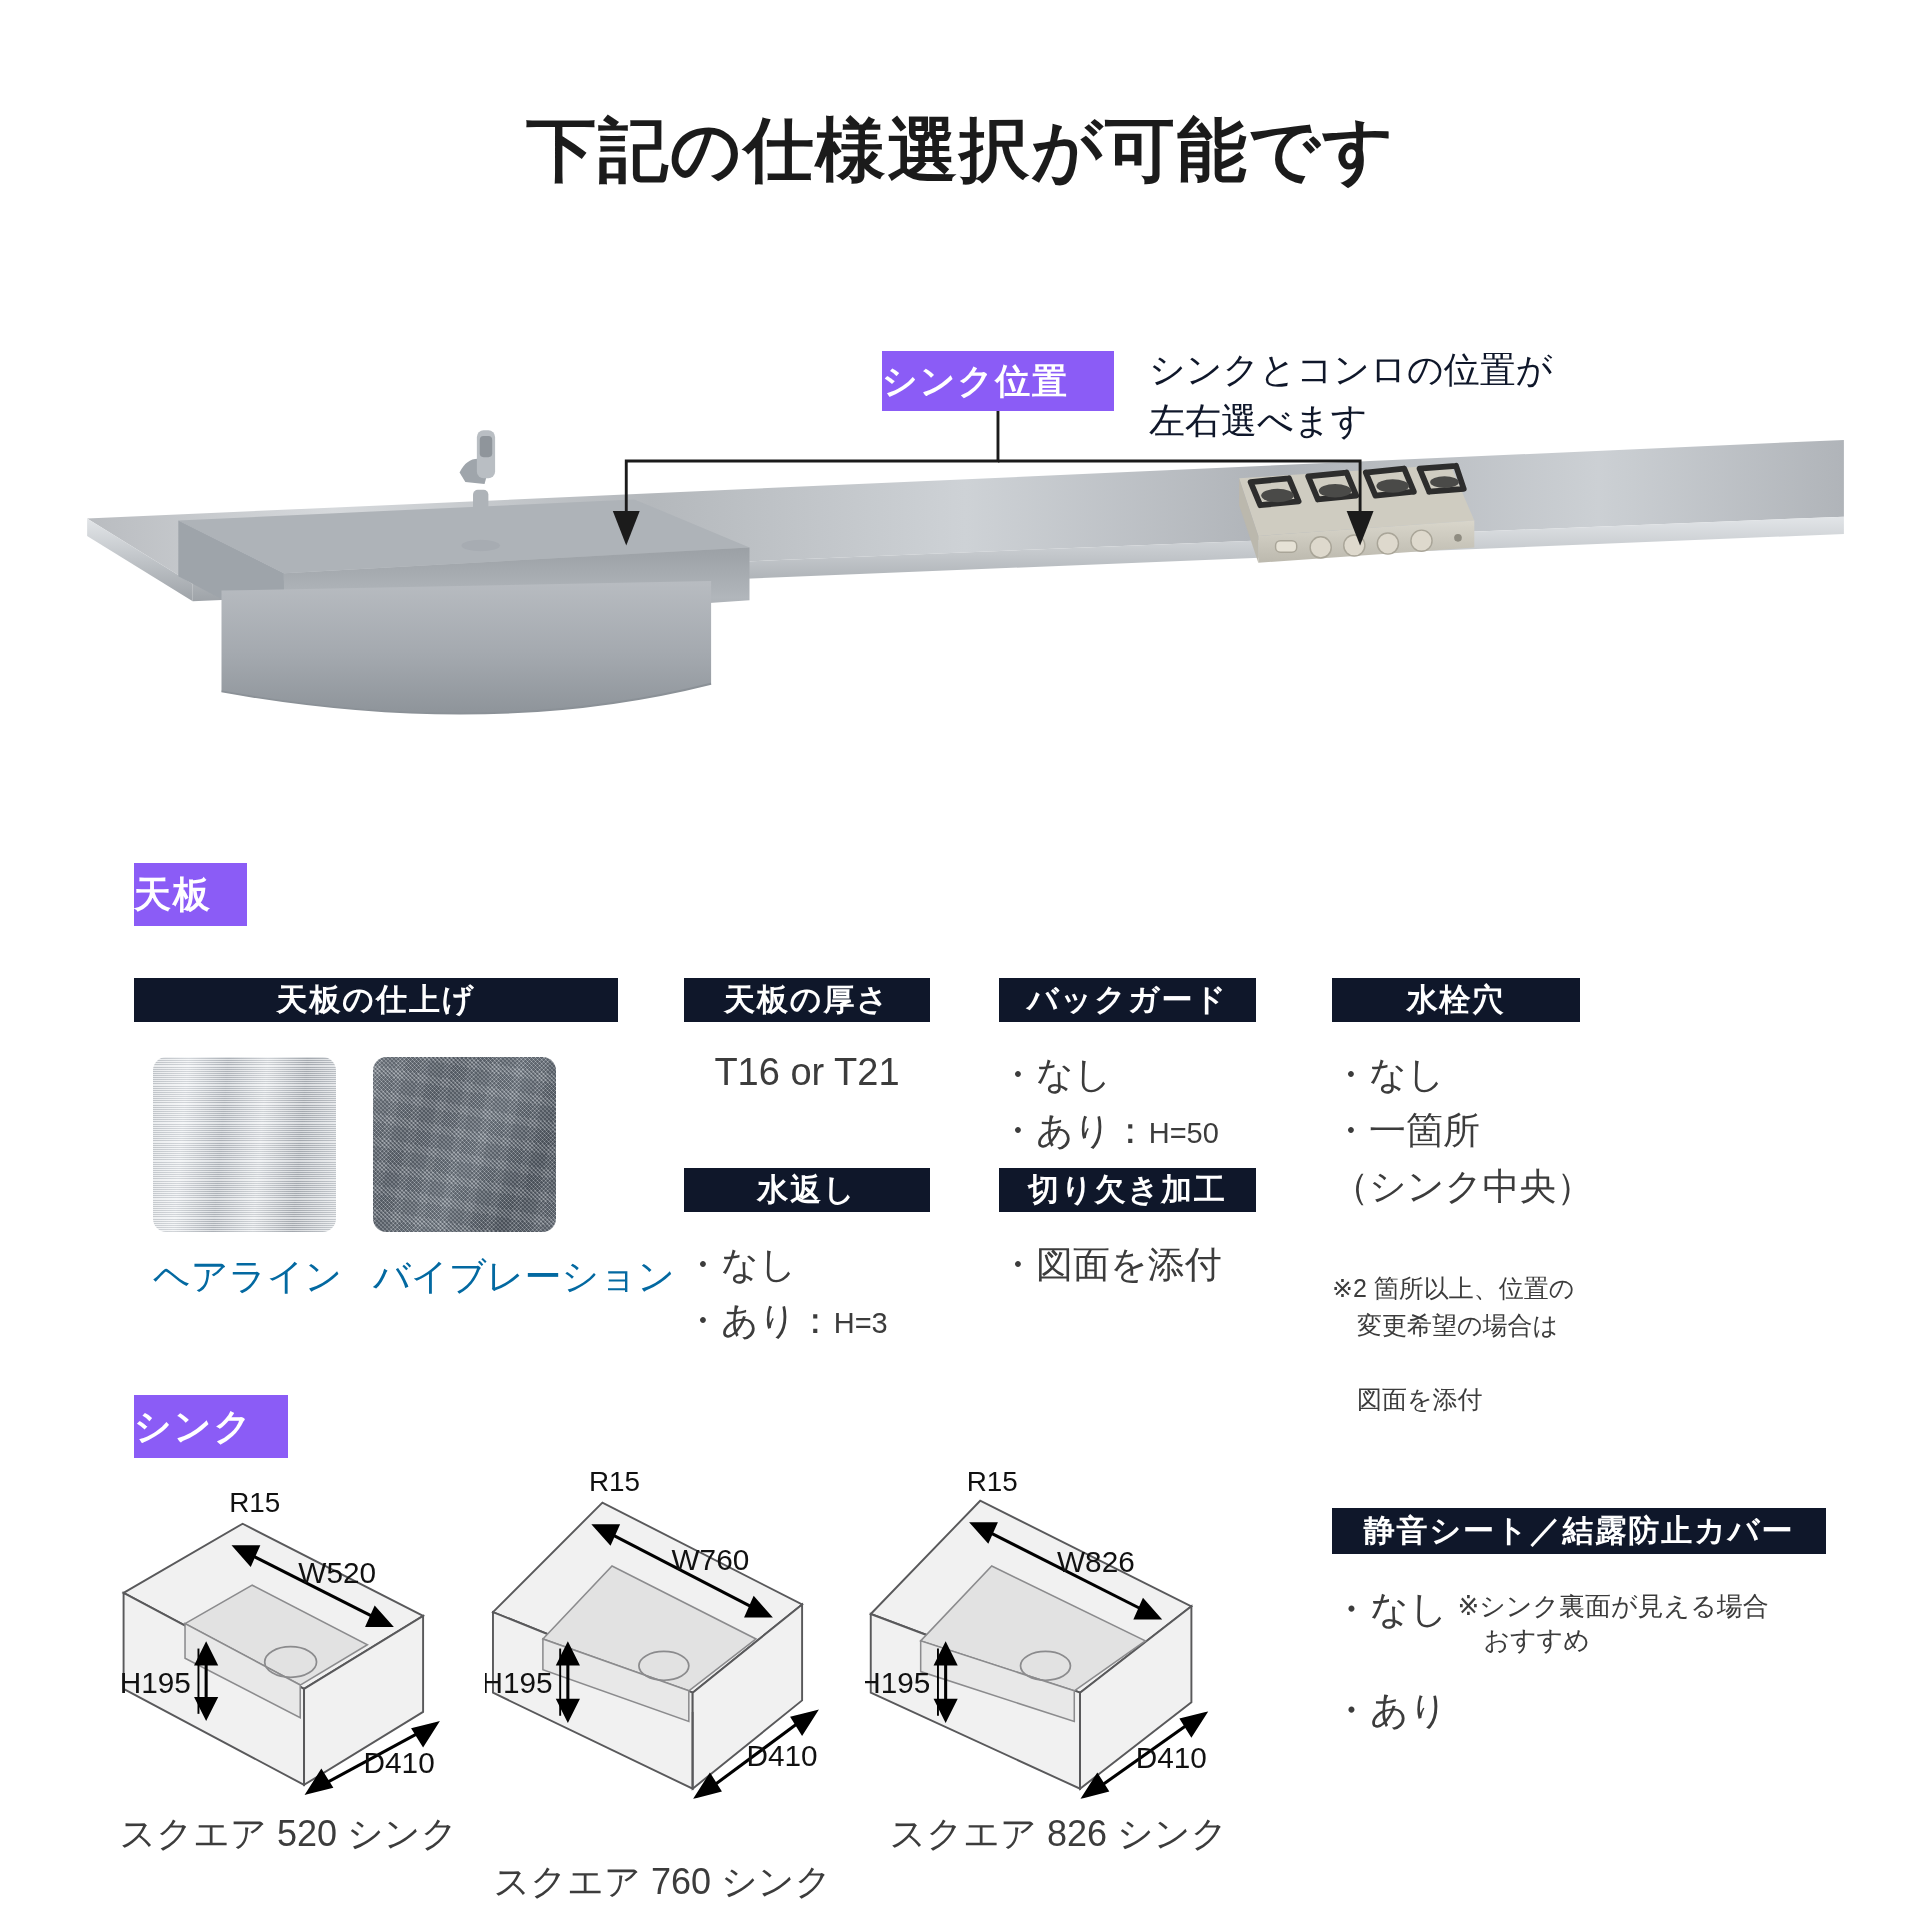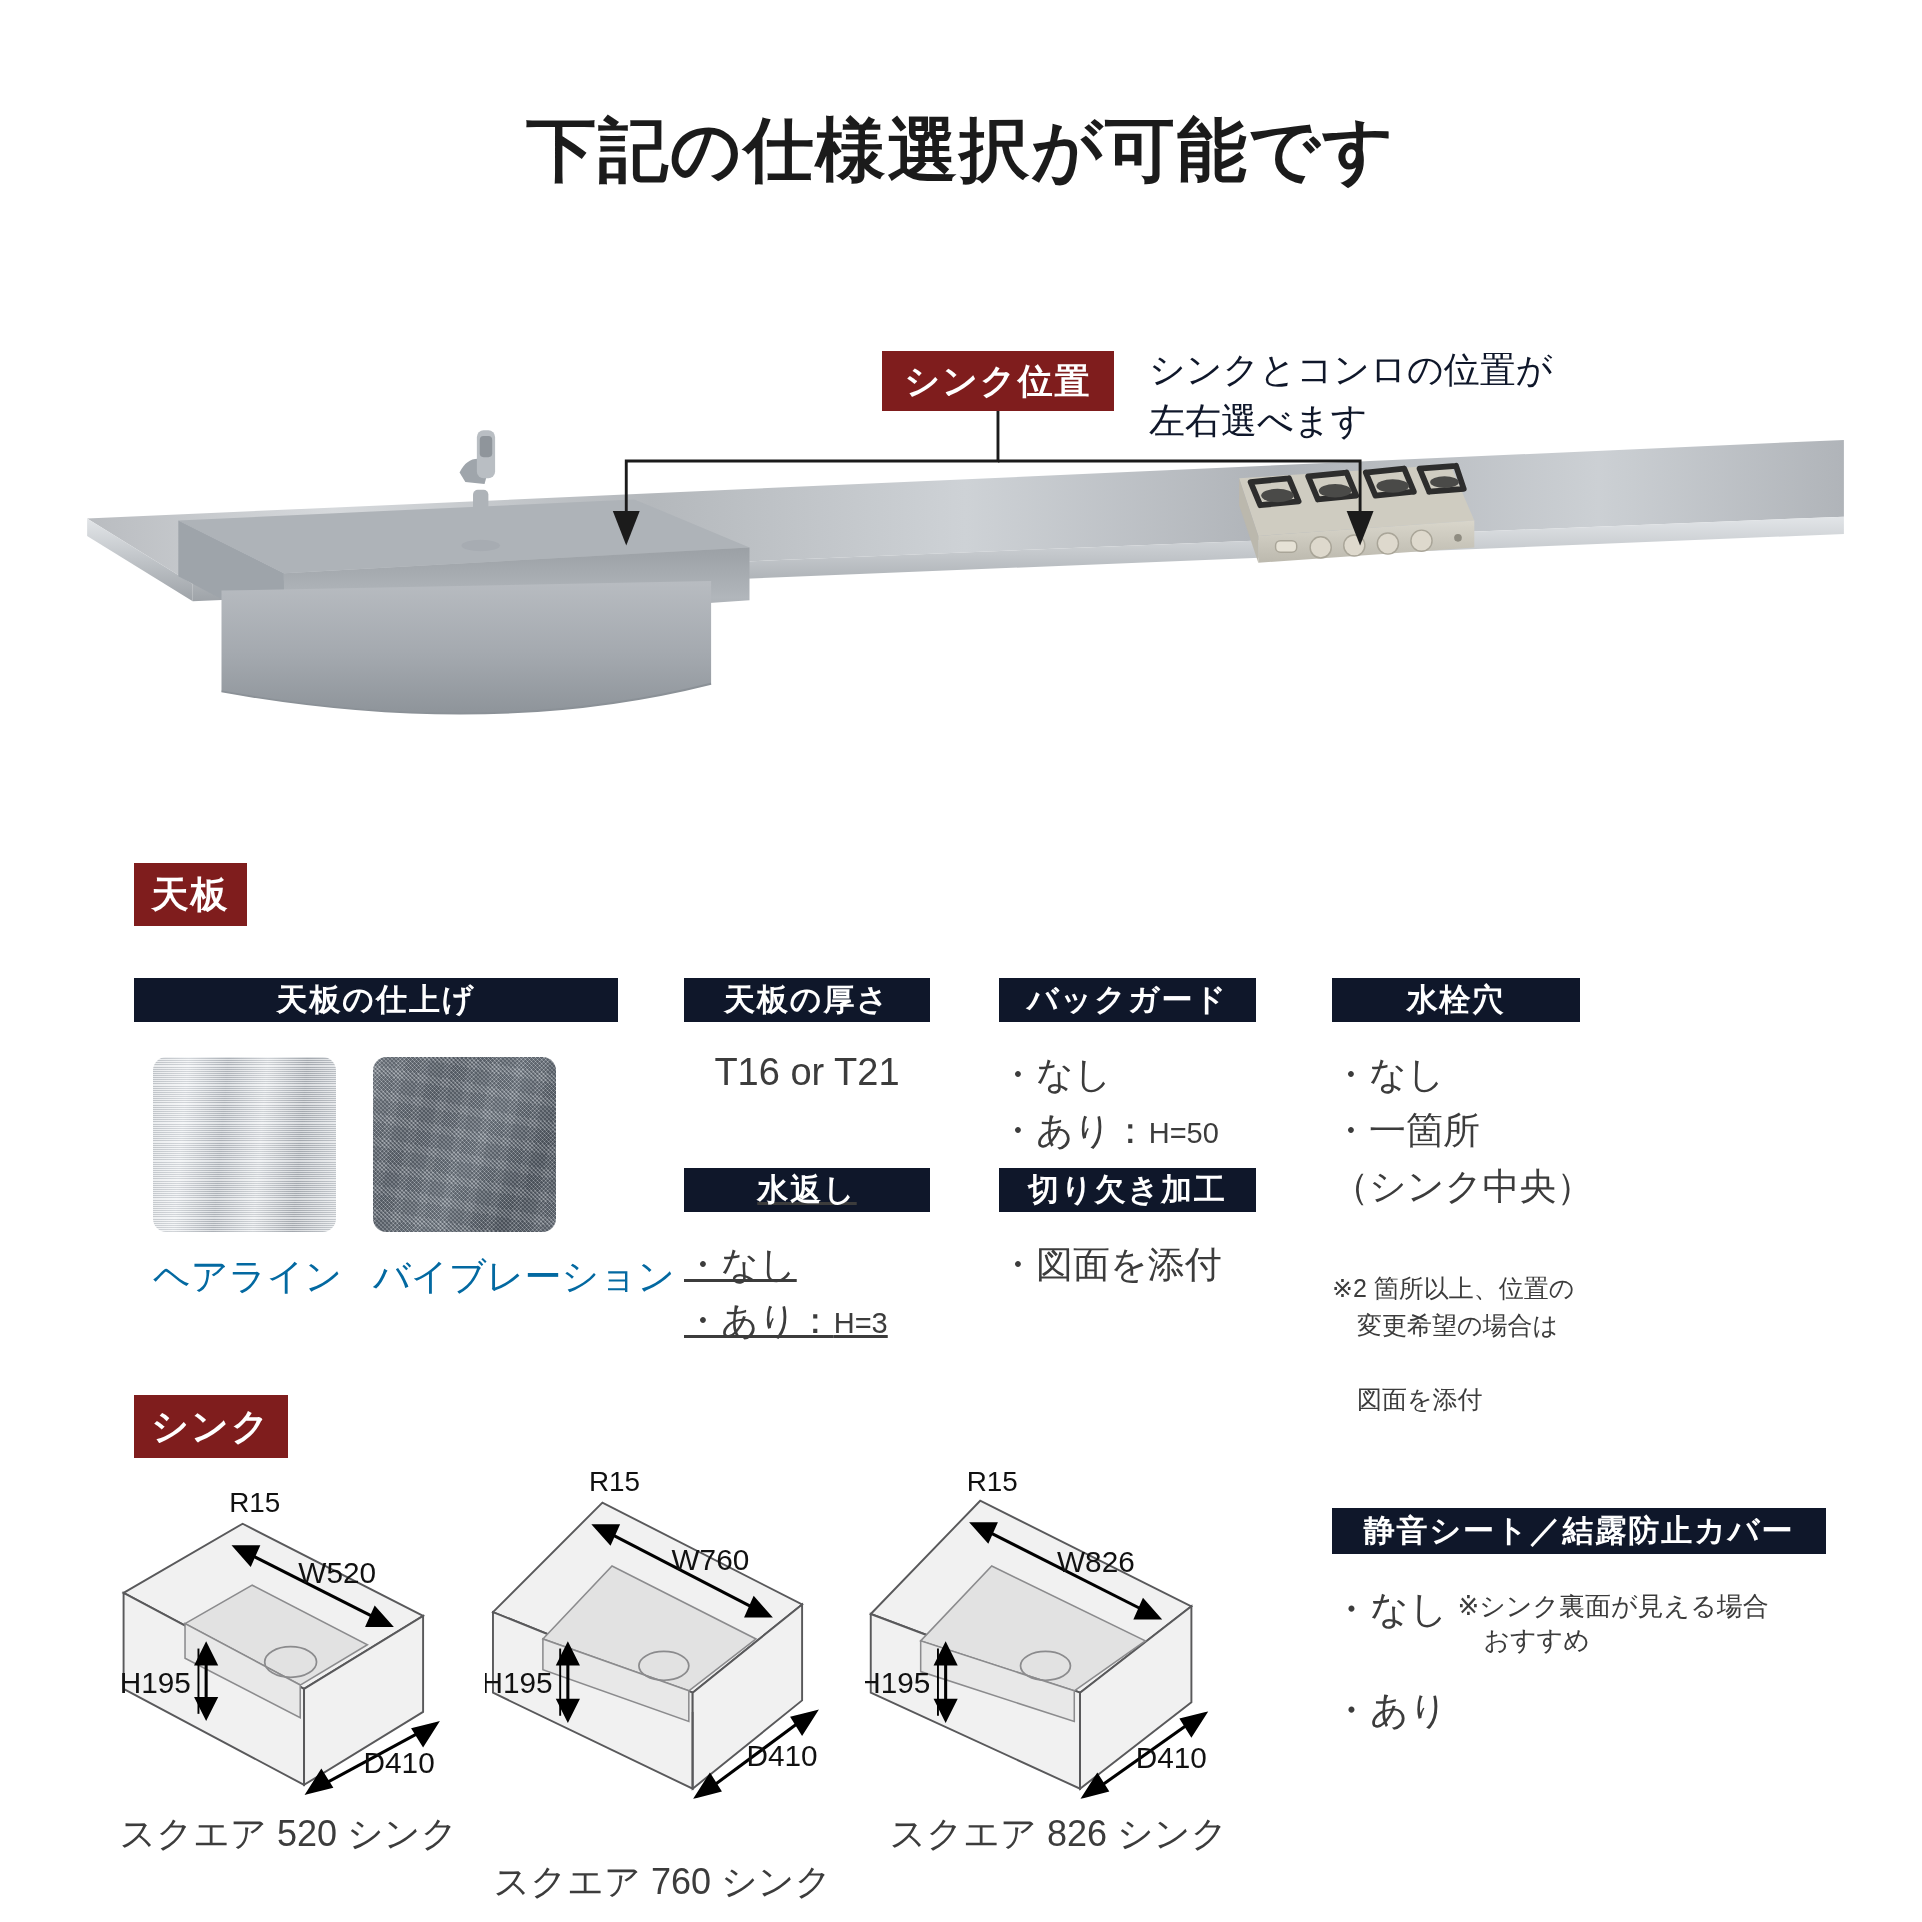--- a/index.html
+++ b/index.html
@@ -18,22 +18,22 @@
   .title{
     position:absolute;left:0;top:104px;width:1922px;
     text-align:center;
     font-size:70px;font-weight:bold;letter-spacing:1.9px;
     color:#1b1b1b;
     white-space:nowrap;
   }
 
   
   .badge-dark{
-    background:#7f1d1d;color:#fff;font-weight:bold;
-    display:inline-block;text-align:center;
+    background:#8b5cf6;color:#fff;font-weight:bold;
+    display:inline-block;text-align:left;
     letter-spacing:1.9px;
   }
   .badge-light{
     background:#0f172a;color:#fff;font-weight:bold;
     display:block;text-align:center;
     letter-spacing:1.9px;
   }
 
   
   .sink-pos-badge{
@@ -85,21 +85,21 @@
   .optlist .item{white-space:nowrap;}
   .optlist .sm{font-size:29px;}
   .note{
     margin-top:17.3px;font-size:25px;line-height:1.48;color:#3c3c3c;
     white-space:pre-line;
   }
   .note .ind{display:block;padding-left:25px;}
 
   .col-thick{left:684px;top:978px;width:246px;}
   .col-thick .val{margin-top:29px;font-size:38px;text-align:center;}
-  .col-mizukaeshi{left:684px;top:1168px;width:246px;text-decoration:underline;}
+  .col-mizukaeshi{left:684px;top:1168px;width:246px;}
   .col-backguard{left:999px;top:978px;width:257px;}
   .col-kirikaki{left:999px;top:1168px;width:257px;}
   .col-faucethole{left:1332px;top:978px;width:248px;}
 
   
   .sec-sink-badge{
     position:absolute;left:134px;top:1395px;
     width:154px;height:63px;line-height:63px;font-size:37px;
   }
   .sink-fig{position:absolute;top:1470px;}

